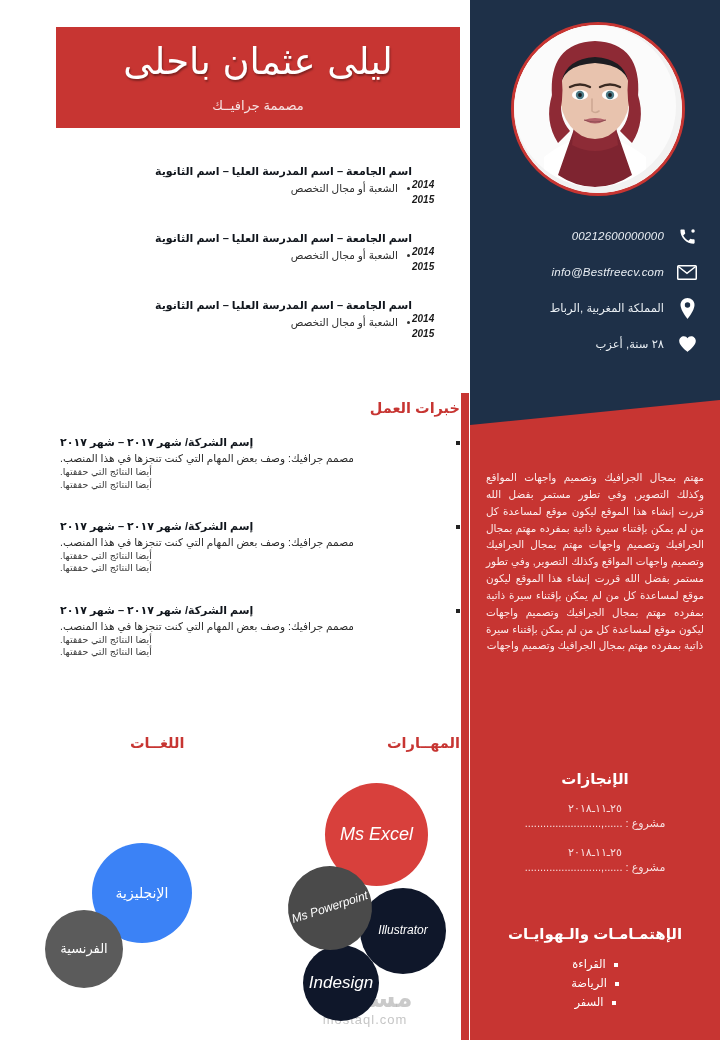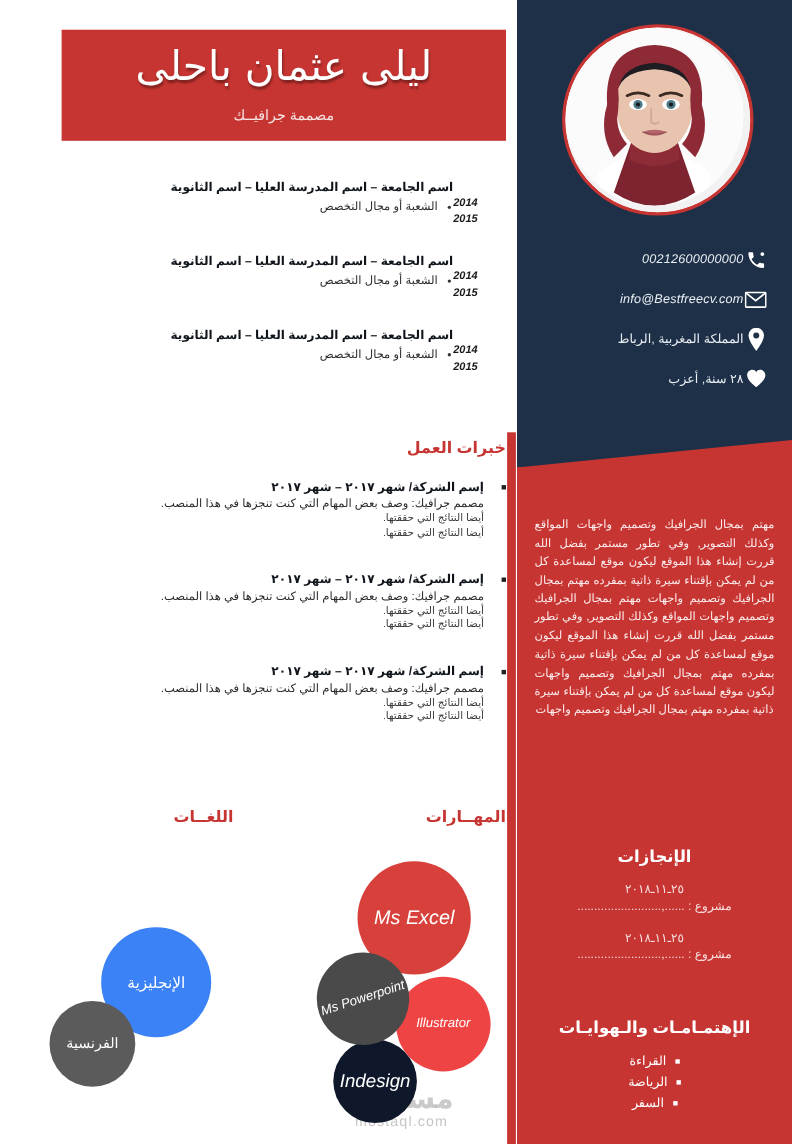--- a/index.html
+++ b/index.html
@@ -20,21 +20,21 @@
   .accent-strip{position:absolute;left:461px;top:393px;width:8px;height:647px;background:#c73532;}
 
   
   .photo-wrap{position:absolute;left:41px;top:22px;width:168px;height:168px;border-radius:50%;
     border:3px solid #c73532;background:#ffffff;overflow:hidden;}
   .photo{position:absolute;inset:0;border-radius:50%;overflow:hidden;background:#f2f2f2;}
   .ph-svg{position:absolute;left:0;top:0;}
 
   
   .contact-list{position:absolute;left:0;top:218px;width:250px;}
-  .crow{display:flex;align-items:center;justify-content:flex-end;gap:0;padding:0 22px;height:36px;}
+  .crow{display:flex;align-items:center;justify-content:flex-end;gap:12px;padding:0 22px;height:36px;}
   .ctext{color:#e9eef3;font-size:11.5px;font-style:italic;letter-spacing:.2px;white-space:nowrap;}
   .ctext.ar{font-style:normal;font-size:11.5px;direction:rtl;}
   .cicon{width:22px;height:22px;display:flex;align-items:center;justify-content:center;flex:0 0 22px;}
   .cicon svg{display:block;}
 
   
   .profile-text{
     position:absolute;left:16px;top:470px;width:218px;
     color:#fdecec;font-size:10.4px;line-height:1.62;
     direction:rtl;text-align:justify;text-align-last:center;
@@ -68,29 +68,29 @@
   .edu-item{display:flex;justify-content:flex-end;align-items:flex-start;margin-bottom:23px;}
   .edu-years{width:48px;text-align:left;padding-top:15px;font-size:10px;font-style:italic;font-weight:bold;color:#1a1a1a;line-height:1.45;flex:0 0 48px;}
   .edu-main{flex:1;direction:rtl;text-align:right;padding-left:6px;}
   .edu-title{font-size:11px;font-weight:bold;color:#10151c;line-height:1.5;}
   .edu-sub{font-size:10.5px;color:#2b2b2b;margin-top:2px;padding-right:14px;position:relative;}
   .edu-sub .bdot{position:absolute;right:2px;top:5px;width:3px;height:3px;background:#333;border-radius:50%;}
 
   
   .exp-sec{position:absolute;left:60px;top:400px;width:400px;}
   .exp-list{margin-top:20px;}
-  .exp-item{direction:rtl;text-align:right;margin-bottom:29px;position:relative;padding-right:20px;}
+  .exp-item{direction:rtl;text-align:left;margin-bottom:29px;position:relative;padding-right:20px;}
   .exp-item .bsq{position:absolute;right:0;top:5px;width:4px;height:4px;background:#222;}
   .exp-title{font-size:11px;font-weight:bold;color:#10151c;}
   .exp-desc{font-size:10.5px;color:#2a2a2a;margin-top:2px;line-height:1.45;}
   .exp-note{font-size:9.5px;color:#3a3a3a;line-height:1.3;}
 
   
   .skills-head{position:absolute;left:330px;top:735px;width:130px;text-align:right;}
-  .langs-head{position:absolute;left:130px;top:735px;width:110px;text-align:center;}
+  .langs-head{position:absolute;left:130px;top:735px;width:110px;text-align:left;}
   .bubble-area{position:absolute;left:0;top:770px;width:470px;height:270px;}
   .bub{position:absolute;border-radius:50%;display:flex;align-items:center;justify-content:center;
        color:#ffffff;text-align:center;box-sizing:border-box;}
   .bub span{display:block;line-height:1.15;}
   .bub.lat span{font-style:italic;}
 
   
   .watermark{position:absolute;left:285px;top:985px;width:160px;text-align:center;pointer-events:none;}
   .wm-ar{font-size:26px;color:rgba(150,150,150,.5);direction:rtl;font-weight:bold;line-height:1;}
   .wm-lat{font-size:13px;color:rgba(150,150,150,.55);letter-spacing:1px;margin-top:1px;}
@@ -280,21 +280,21 @@
   <div class="skills-head sec-head">المهــارات</div>
   <div class="langs-head sec-head">اللغــات</div>
 
   <div class="bubble-area">
     <div class="bub lat" style="left: 325px; top: 13px; width: 103px; height: 103px; background: rgb(216, 64, 60); font-size: 18px; z-index: 4;">
         <span>Ms Excel</span>
       </div>
     <div class="bub lat" style="left: 288px; top: 96px; width: 84px; height: 84px; background: rgb(74, 74, 74); font-size: 12px; z-index: 6; transform: rotate(-18deg);">
         <span>Ms Powerpoint</span>
       </div>
-    <div class="bub lat" style="left: 360px; top: 118px; width: 86px; height: 86px; background: #ef4444; font-size: 12px; z-index: 2;">
+    <div class="bub lat" style="left: 360px; top: 118px; width: 86px; height: 86px; background: #0f172a; font-size: 12px; z-index: 2;">
         <span>Illustrator</span>
       </div>
     <div class="bub lat" style="left: 303px; top: 175px; width: 76px; height: 76px; background: #0f172a; font-size: 17px; z-index: 1;">
         <span>Indesign</span>
       </div>
 
     <div class="bub" style="left: 92px; top: 73px; width: 100px; height: 100px; background: #3b82f6; font-size: 14px; z-index: 2;">
         <span>الإنجليزية</span>
       </div>
     <div class="bub" style="left: 45px; top: 140px; width: 78px; height: 78px; background: rgb(91, 91, 91); font-size: 13px; z-index: 4;">

